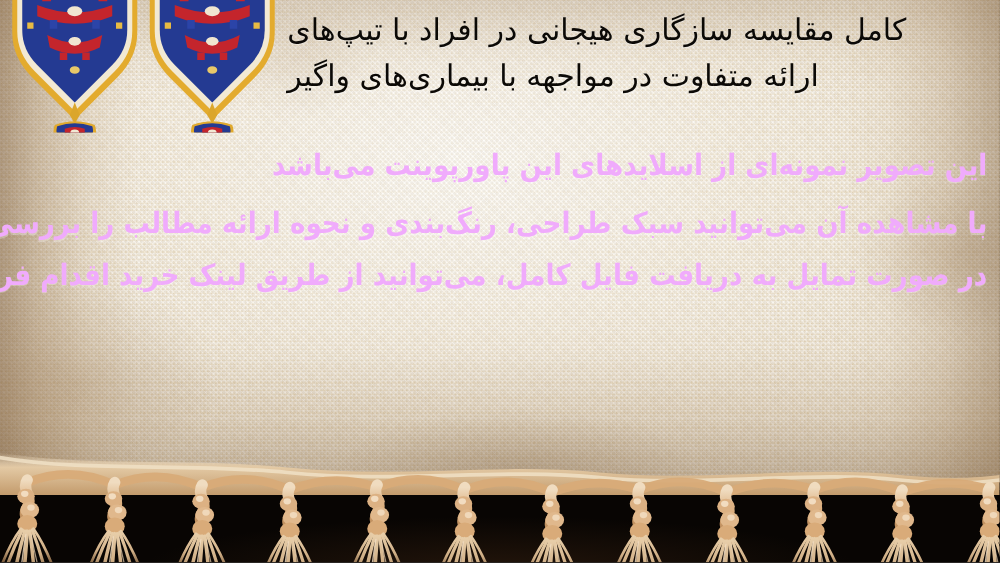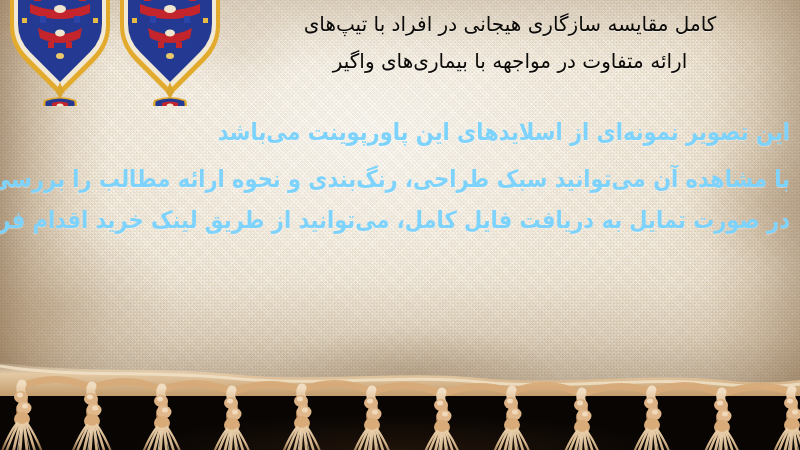--- a/index.html
+++ b/index.html
@@ -122,39 +122,39 @@
   .ornament { position: absolute; top: 0; }
   .orn-a { left: 8px; }
   .orn-b { left: 118px; }
 
   
   .title-block {
     position: absolute;
     right: 10px;
     top: 6px;
     width: 560px;
-    text-align: center;
+    text-align: left;
     direction: rtl;
     color: #0b0906;
-    font-size: 20px;
+    font-size: 24px;
     line-height: 37px;
     letter-spacing: 0px;
     font-weight: 400;
     text-shadow: 0 1px 0 rgba(255,255,255,0.35);
   }
   .title-line { display: block; white-space: nowrap; }
 
   .body-block {
     position: absolute;
     right: 10px;
     top: 112px;
     width: 782px;
     text-align: right;
     direction: rtl;
-    color: #7dd3fc;
+    color: #f0abfc;
     font-weight: 700;
     text-shadow: 0 1px 0 rgba(255,255,255,0.30);
   }
   .body-line {
     display: block;
     white-space: nowrap;
     font-size: 21px;
     line-height: 41px;
     transform: scaleY(1.12);
     transform-origin: right center;

